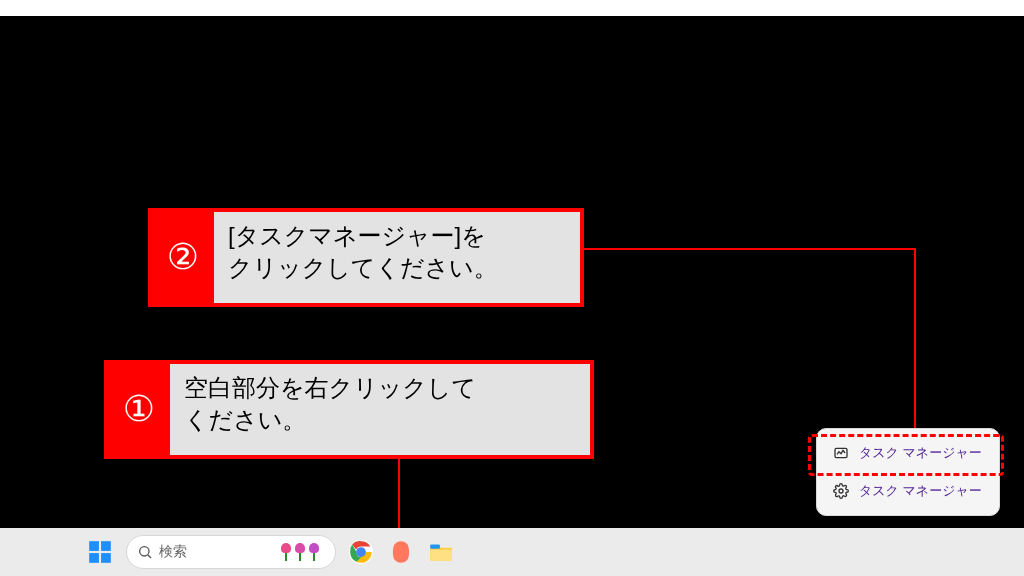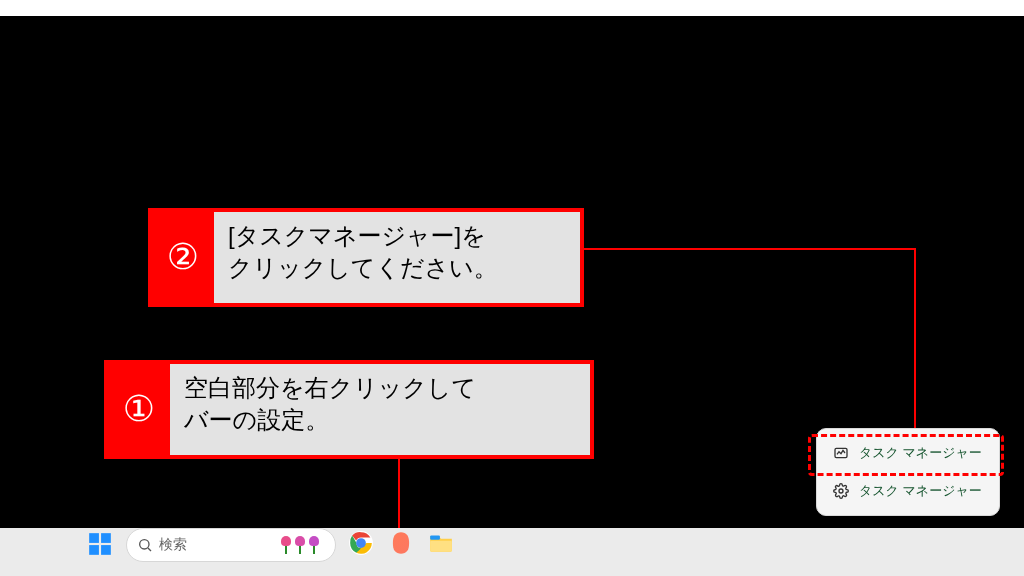--- a/index.html
+++ b/index.html
@@ -12,20 +12,21 @@
     top: 16px; left: 0; right: 0; bottom: 48px;
     background: #000;
   }
 
   
   .taskbar {
     position: absolute;
     left: 0; right: 0; bottom: 0; height: 48px;
     background: #ebebeb;
     display: flex;
+    align-items: center;
     padding-left: 84px;
     gap: 10px;
   }
   .start-btn {
     width: 32px; height: 32px;
     display: flex; align-items: center; justify-content: center;
   }
   .start-btn svg { width: 26px; height: 26px; }
 
   .search-pill {
@@ -66,21 +67,21 @@
     border: 1px solid #d9d9d9;
     border-radius: 10px;
     box-shadow: 0 10px 26px rgba(0,0,0,.28);
     padding: 6px;
     display: flex; flex-direction: column; gap: 2px;
   }
   .ctx-item {
     display:flex; align-items:center; gap:10px;
     padding: 9px 10px;
     font-size: 13px;
-    color:#14532d;
+    color:#4c1d95;
     border-radius: 6px;
   }
   .ctx-icon { width:16px; height:16px; color:#333; flex:0 0 16px; }
 
   
   .ctx-highlight {
     position:absolute;
     right: 20px;
     bottom: 100px;
     width: 196px;
@@ -150,21 +151,21 @@
 
 <div class="callout callout2">
   <div class="badge">②</div>
   <div class="text">[タスクマネージャー]を
 クリックしてください。</div>
 </div>
 
 <div class="callout callout1">
   <div class="badge">①</div>
   <div class="text">空白部分を右クリックして
-バーの設定。</div>
+ください。</div>
 </div>
 
 <div class="arrow-h" style="top:248px; left:584px; width:332px;"></div>
 <div class="arrow-v" style="top:248px; left:914px; height:186px;"></div>
 <div class="arrow-head-down" style="top:432px; left:909px;"></div>
 
 <div class="arrow-v" style="top:456px; left:398px; height:94px;"></div>
 <div class="arrow-h" style="top:548px; left:398px; width:368px;"></div>
 <div class="arrow-head-right" style="top:543px; left:765px;"></div>
 

